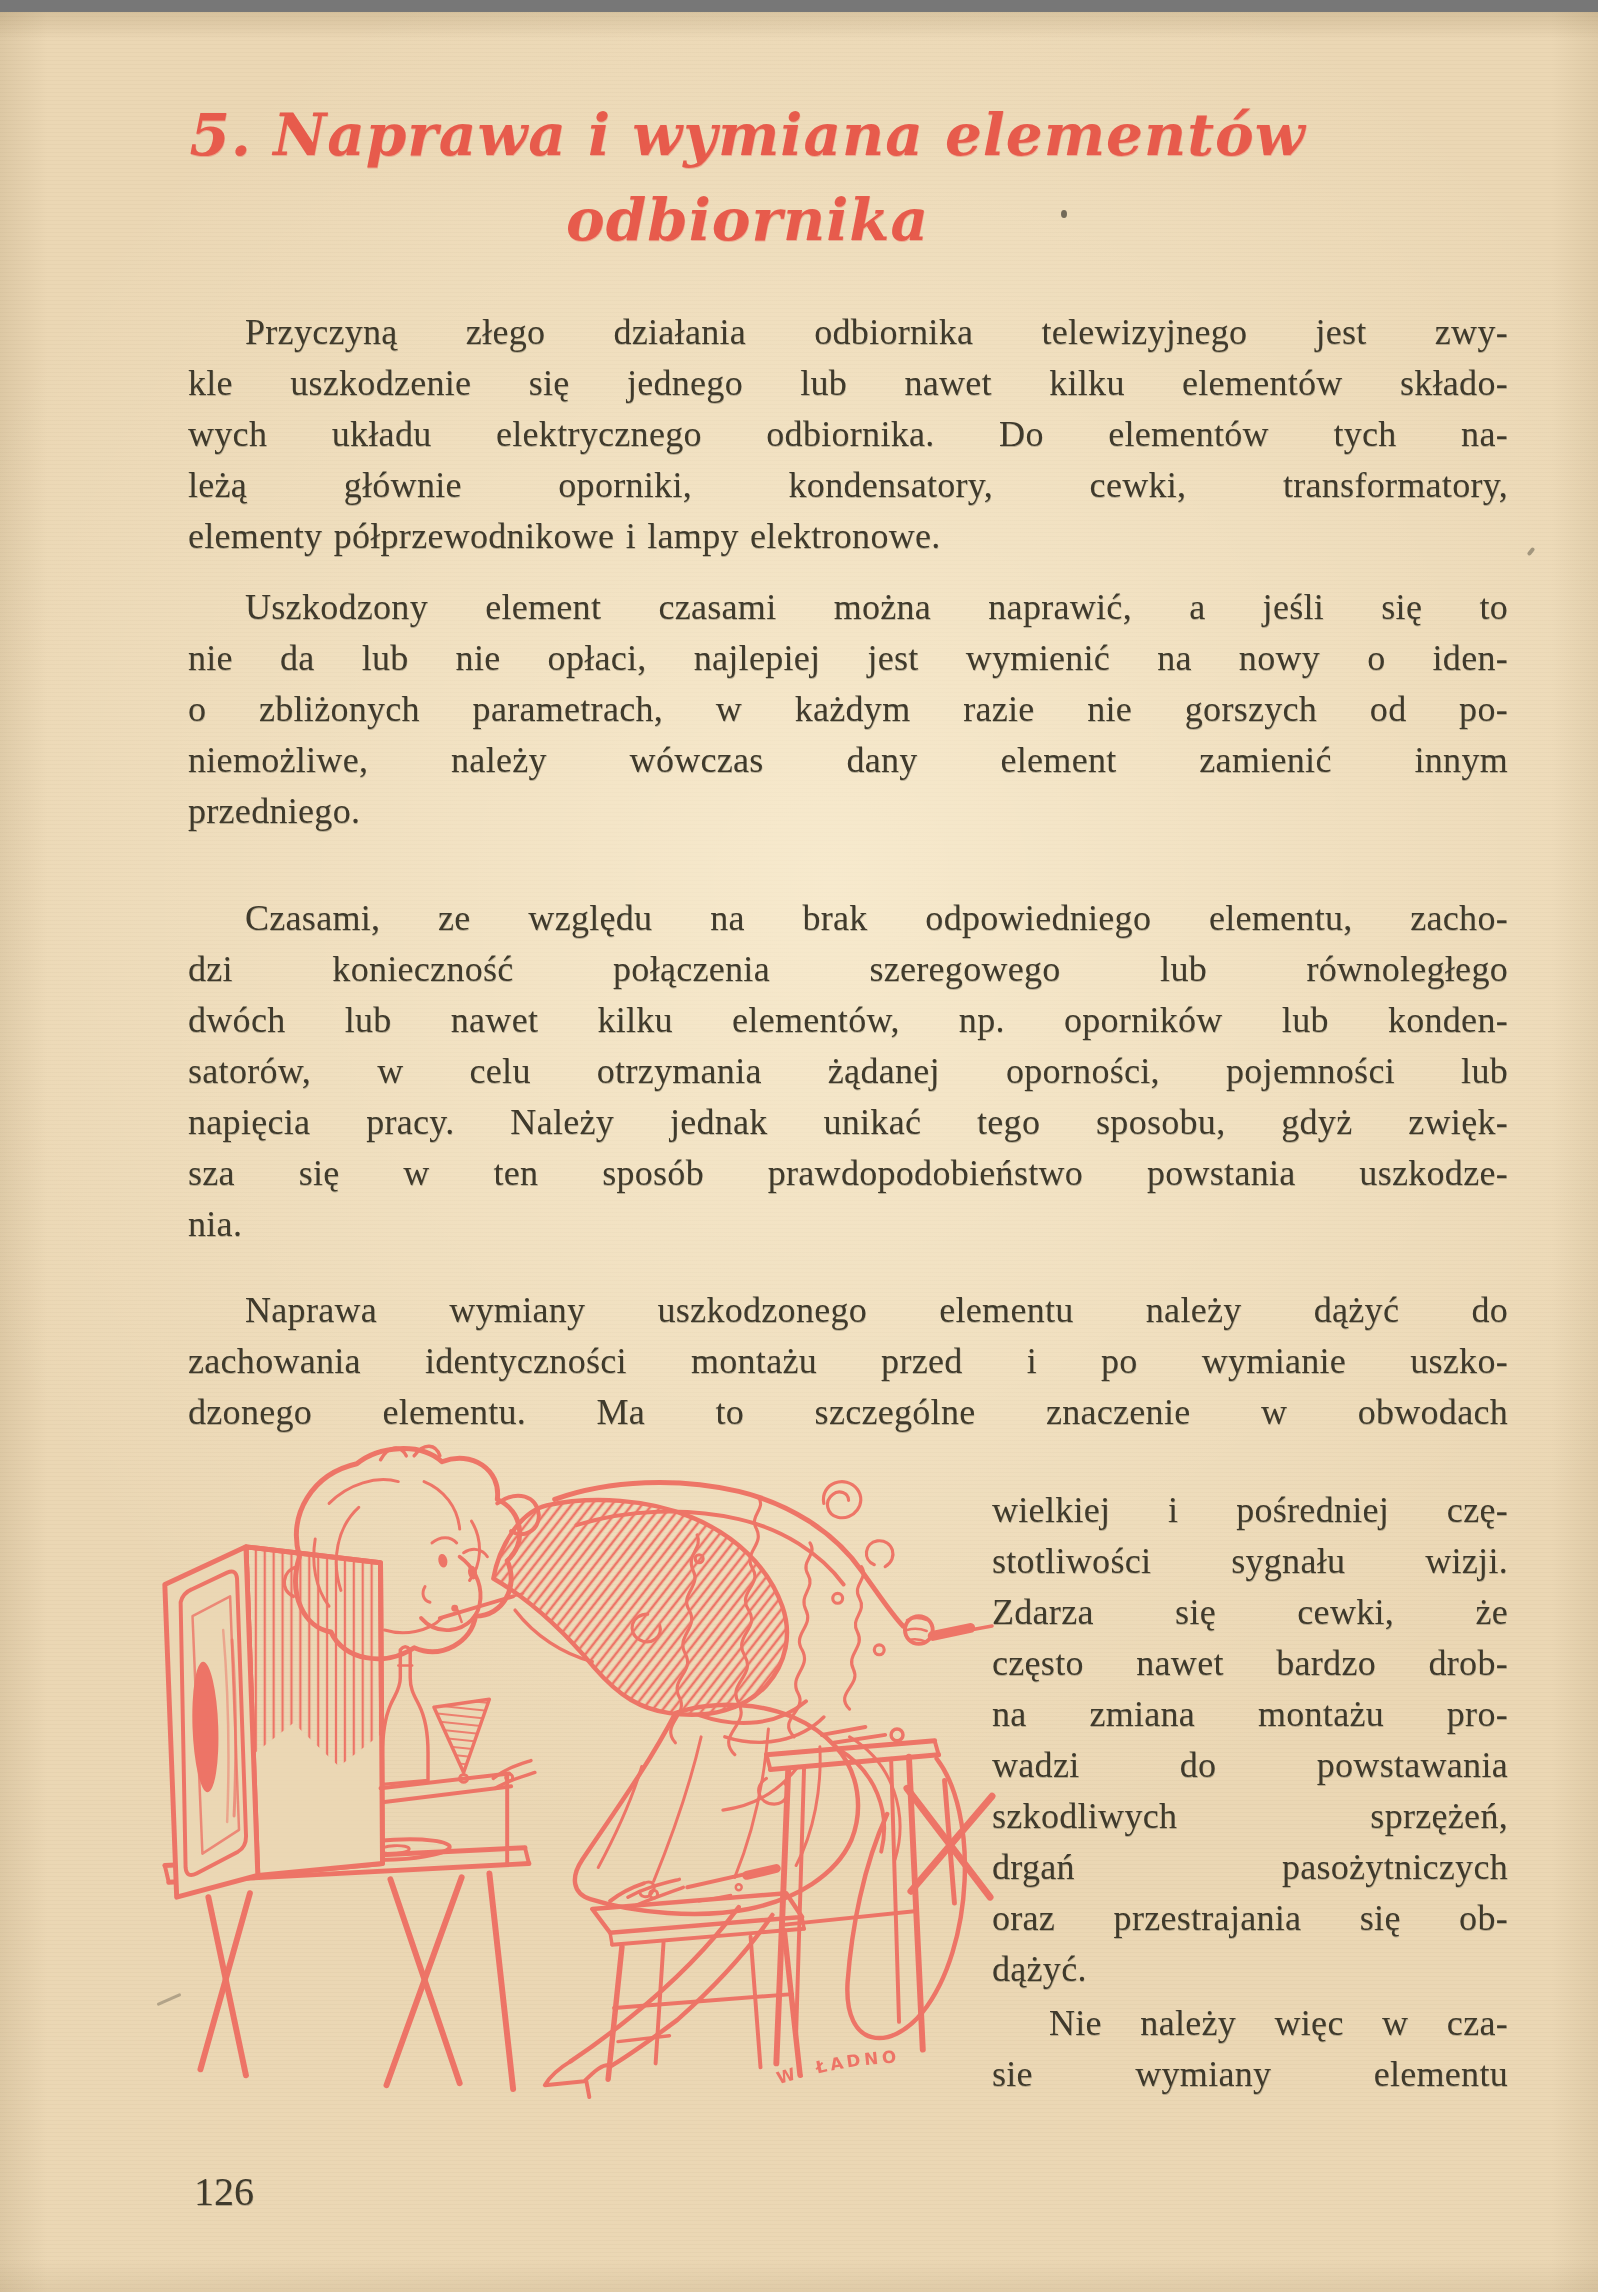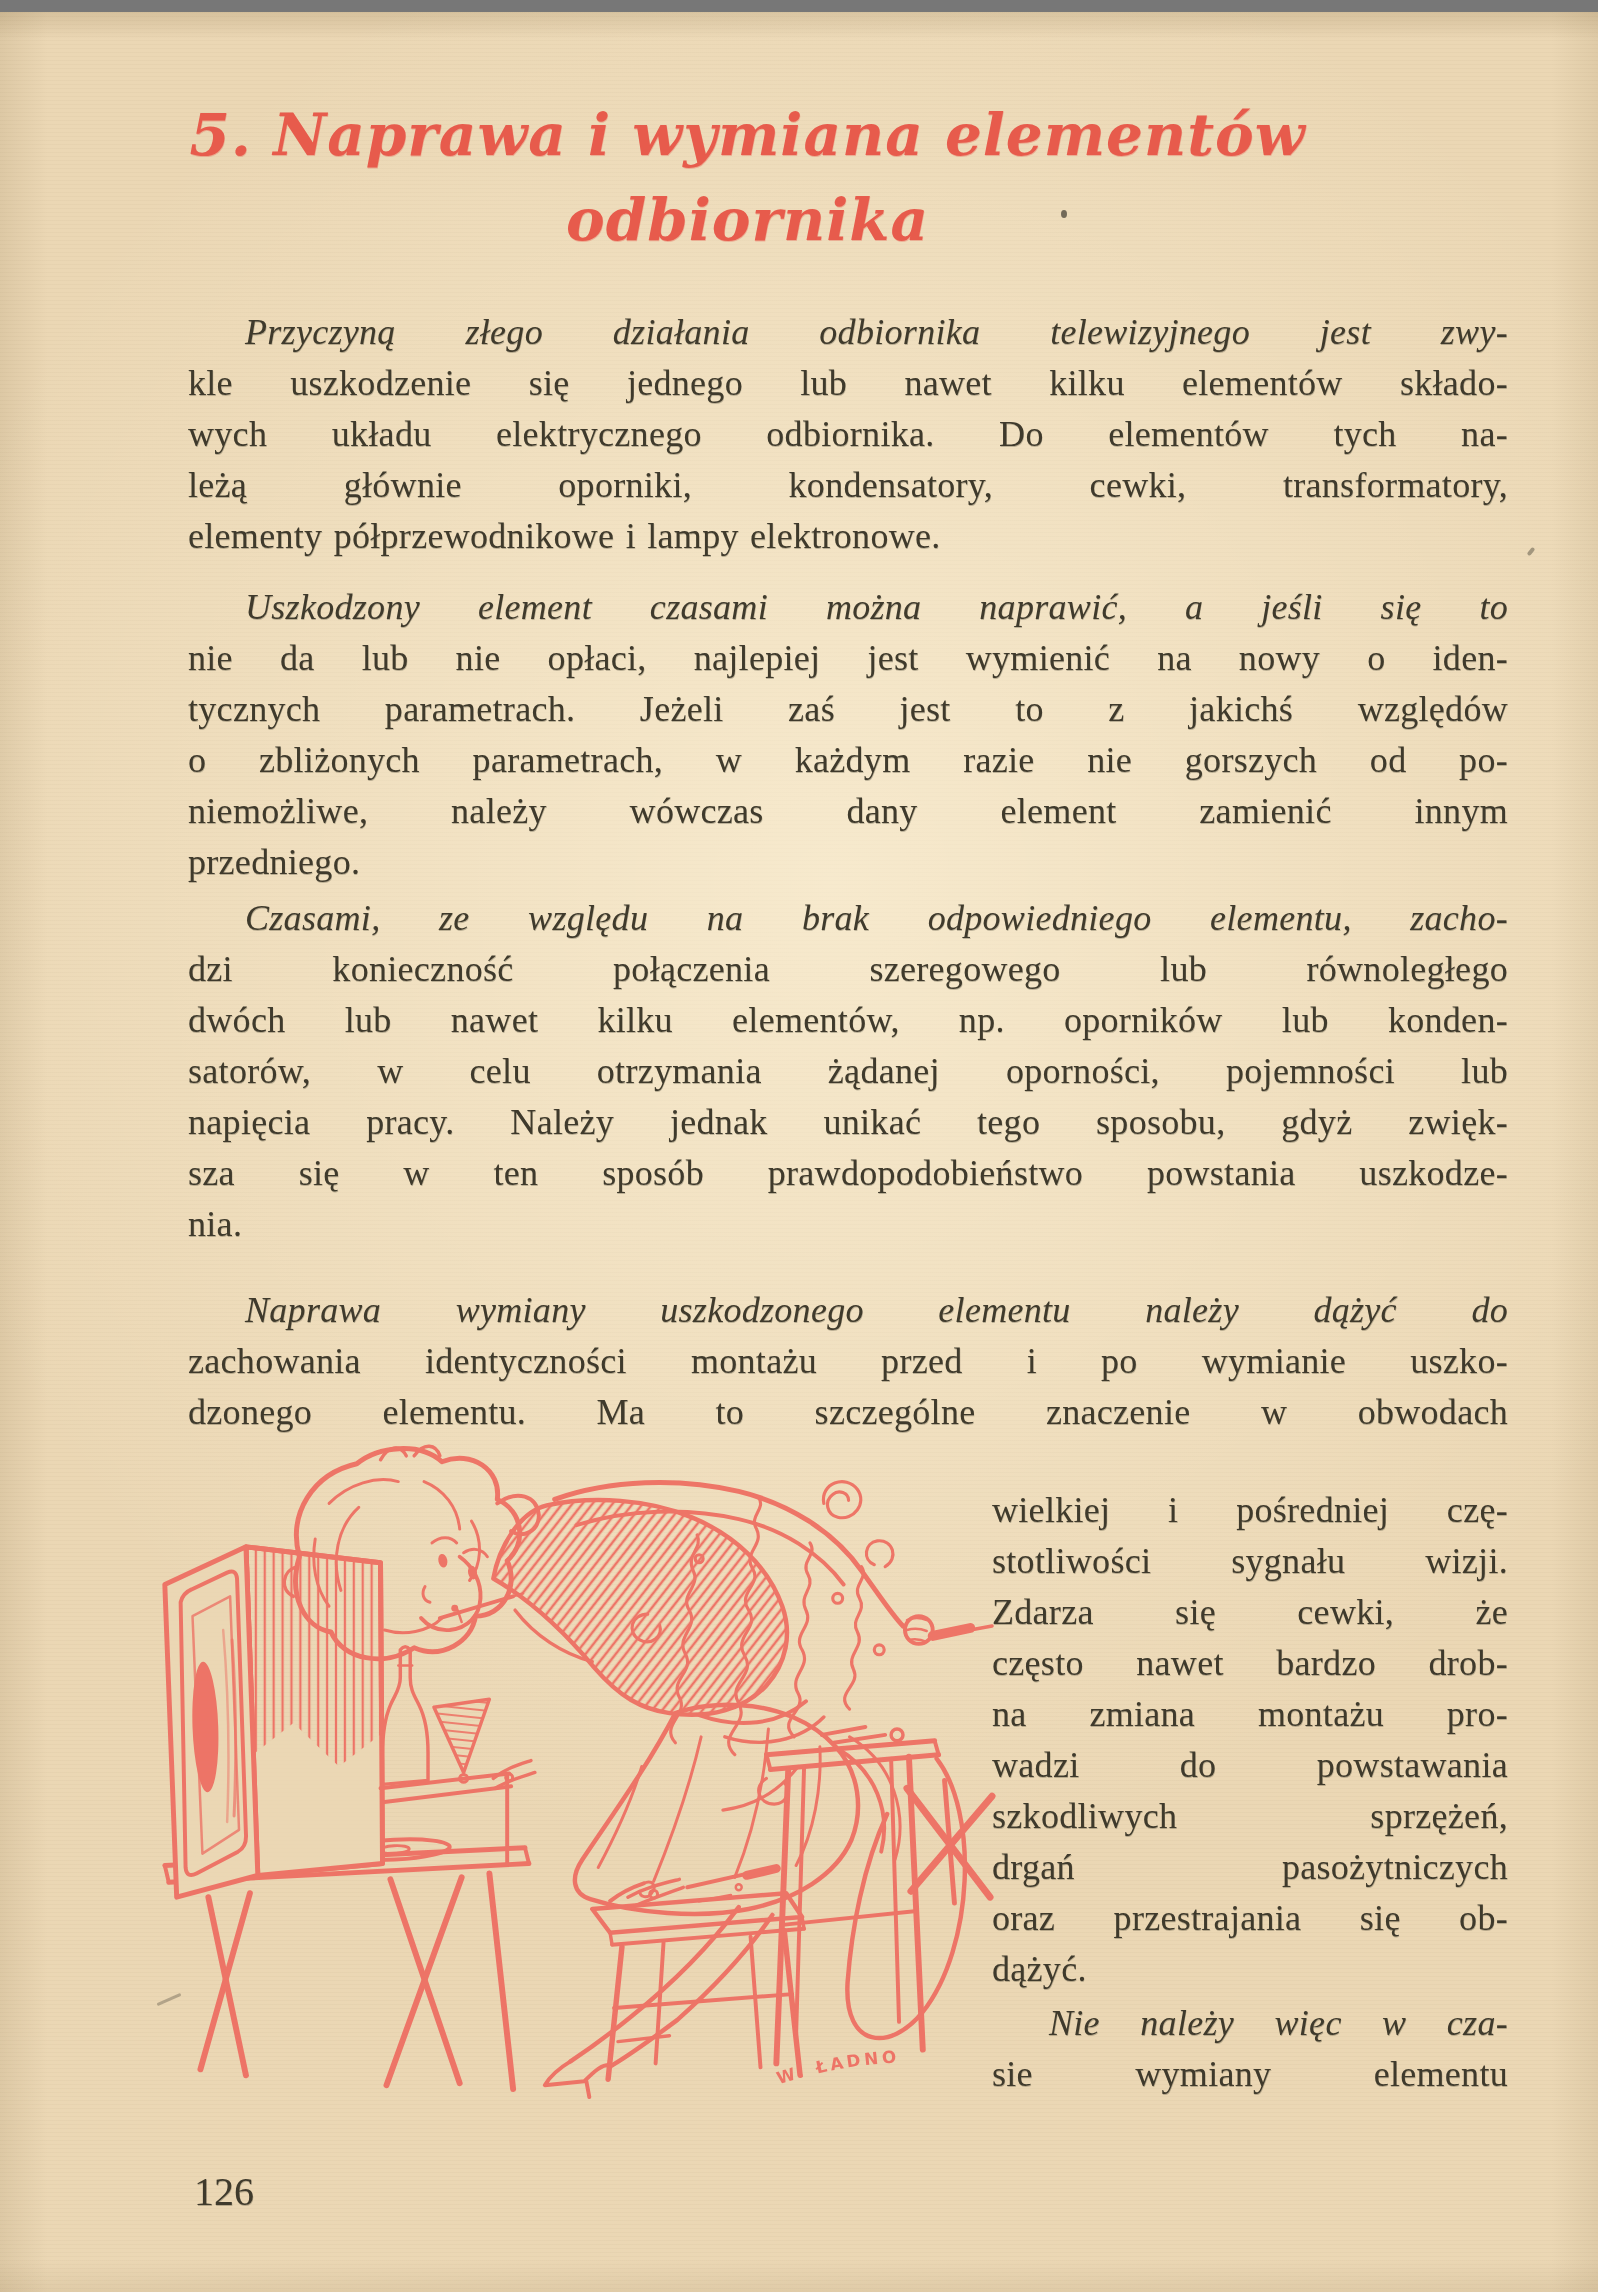--- a/index.html
+++ b/index.html
@@ -30,21 +30,21 @@
     position:absolute; left:188px; width:1320px;
     font-size:36px; line-height:51px;
     letter-spacing:0.3px; word-spacing:2px;
     text-shadow:0.4px 0.6px 0 rgba(63,58,44,.30);
   }
   .para .ln{
     height:51px;
     text-align:justify; text-align-last:justify; text-justify:inter-word;
   }
   .para .ln.last{ text-align-last:left; }
-  .para .ln.first{ text-indent:57px;font-style:italic; }
+  .para .ln.first{ text-indent:57px; }
   .narrow{ left:992px; width:516px; }
   .pageno{
     position:absolute; left:194px; top:2154px;
     font-size:40px; line-height:51px;
     text-shadow:0.4px 0.6px 0 rgba(63,58,44,.30);
   }
   .illo{
     position:absolute; left:145px; top:1428px; width:853px; height:661px;
   }
   .speck{ position:absolute; background:#4a4438; border-radius:50%; }
@@ -62,21 +62,20 @@
   <div class="para" style="top:295px">
       <div class="ln first">Przyczyną złego działania odbiornika telewizyjnego jest zwy-</div>
       <div class="ln">kle uszkodzenie się jednego lub nawet kilku elementów składo-</div>
       <div class="ln">wych układu elektrycznego odbiornika. Do elementów tych na-</div>
       <div class="ln">leżą głównie oporniki, kondensatory, cewki, transformatory,</div>
       <div class="ln last">elementy półprzewodnikowe i lampy elektronowe.</div>
     </div>
   <div class="para" style="top:570px">
       <div class="ln first">Uszkodzony element czasami można naprawić, a jeśli się to</div>
       <div class="ln">nie da lub nie opłaci, najlepiej jest wymienić na nowy o iden-</div>
-      <div class="ln">tycznych parametrach. Jeżeli zaś jest to z jakichś względów</div>
       <div class="ln">o zbliżonych parametrach, w każdym razie nie gorszych od po-</div>
       <div class="ln">niemożliwe, należy wówczas dany element zamienić innym</div>
       <div class="ln last">przedniego.</div>
     </div>
   <div class="para" style="top:881px">
       <div class="ln first">Czasami, ze względu na brak odpowiedniego elementu, zacho-</div>
       <div class="ln">dzi konieczność połączenia szeregowego lub równoległego</div>
       <div class="ln">dwóch lub nawet kilku elementów, np. oporników lub konden-</div>
       <div class="ln">satorów, w celu otrzymania żądanej oporności, pojemności lub</div>
       <div class="ln">napięcia pracy. Należy jednak unikać tego sposobu, gdyż zwięk-</div>

